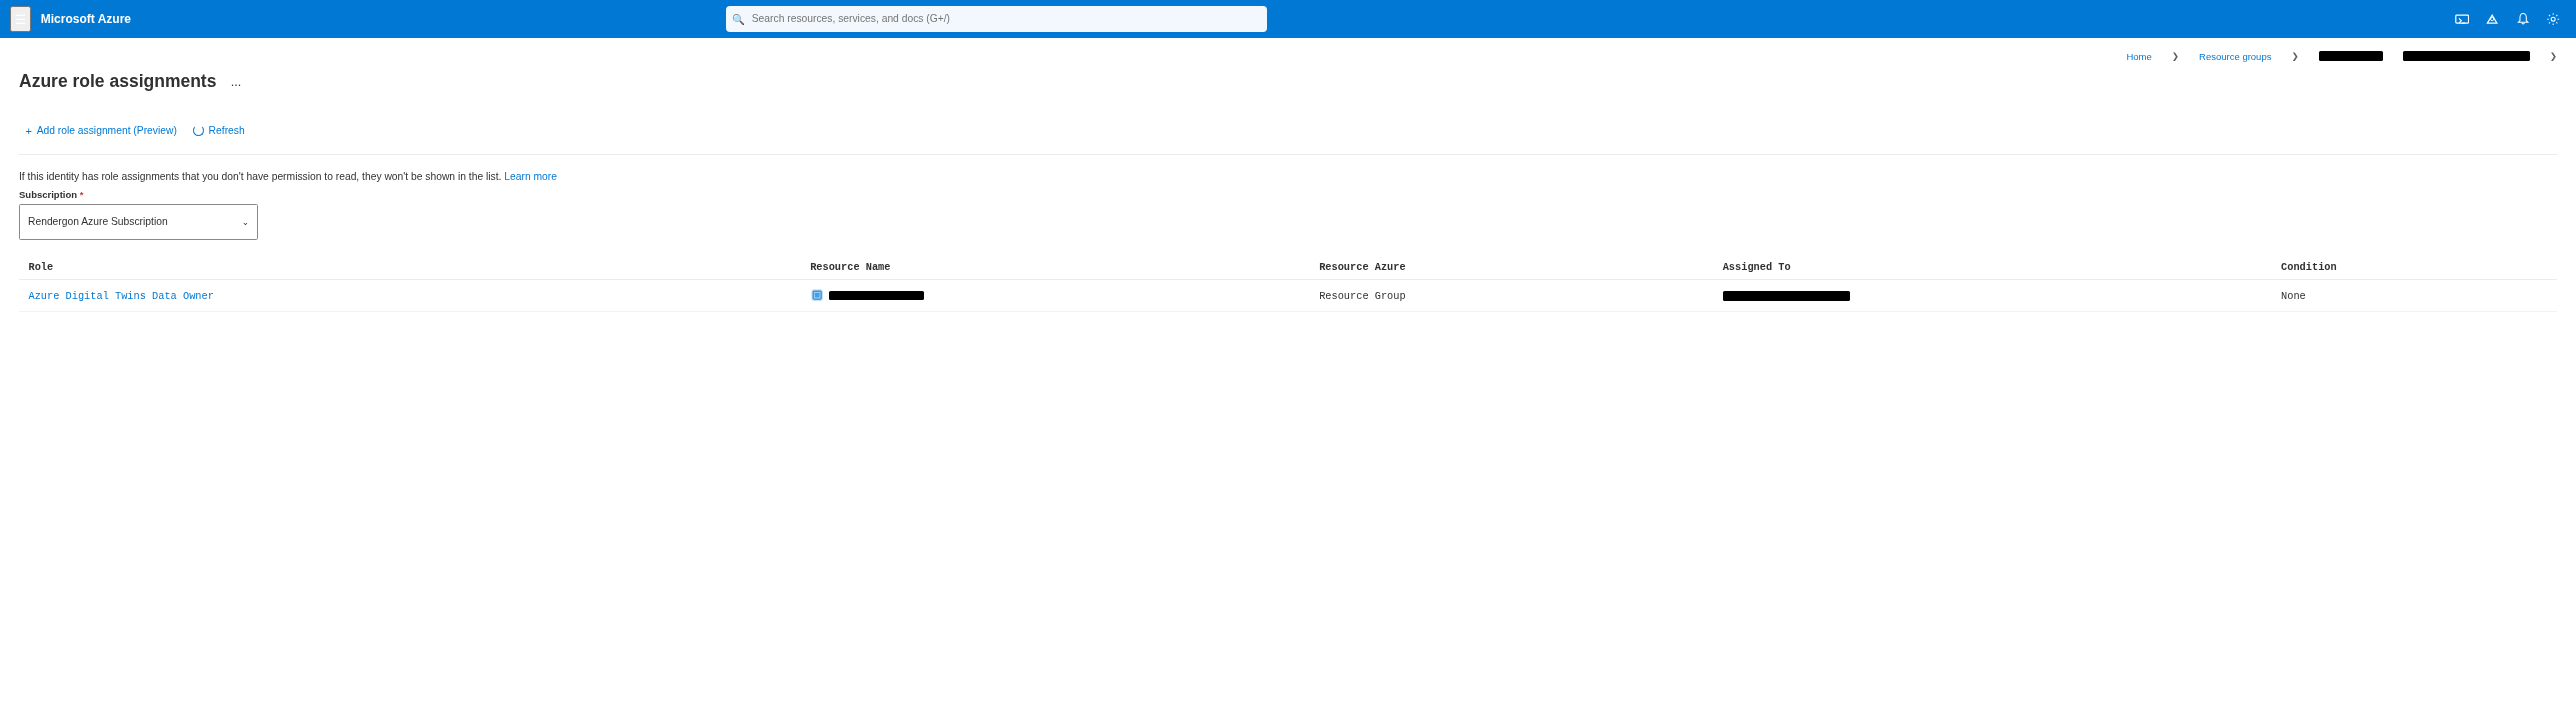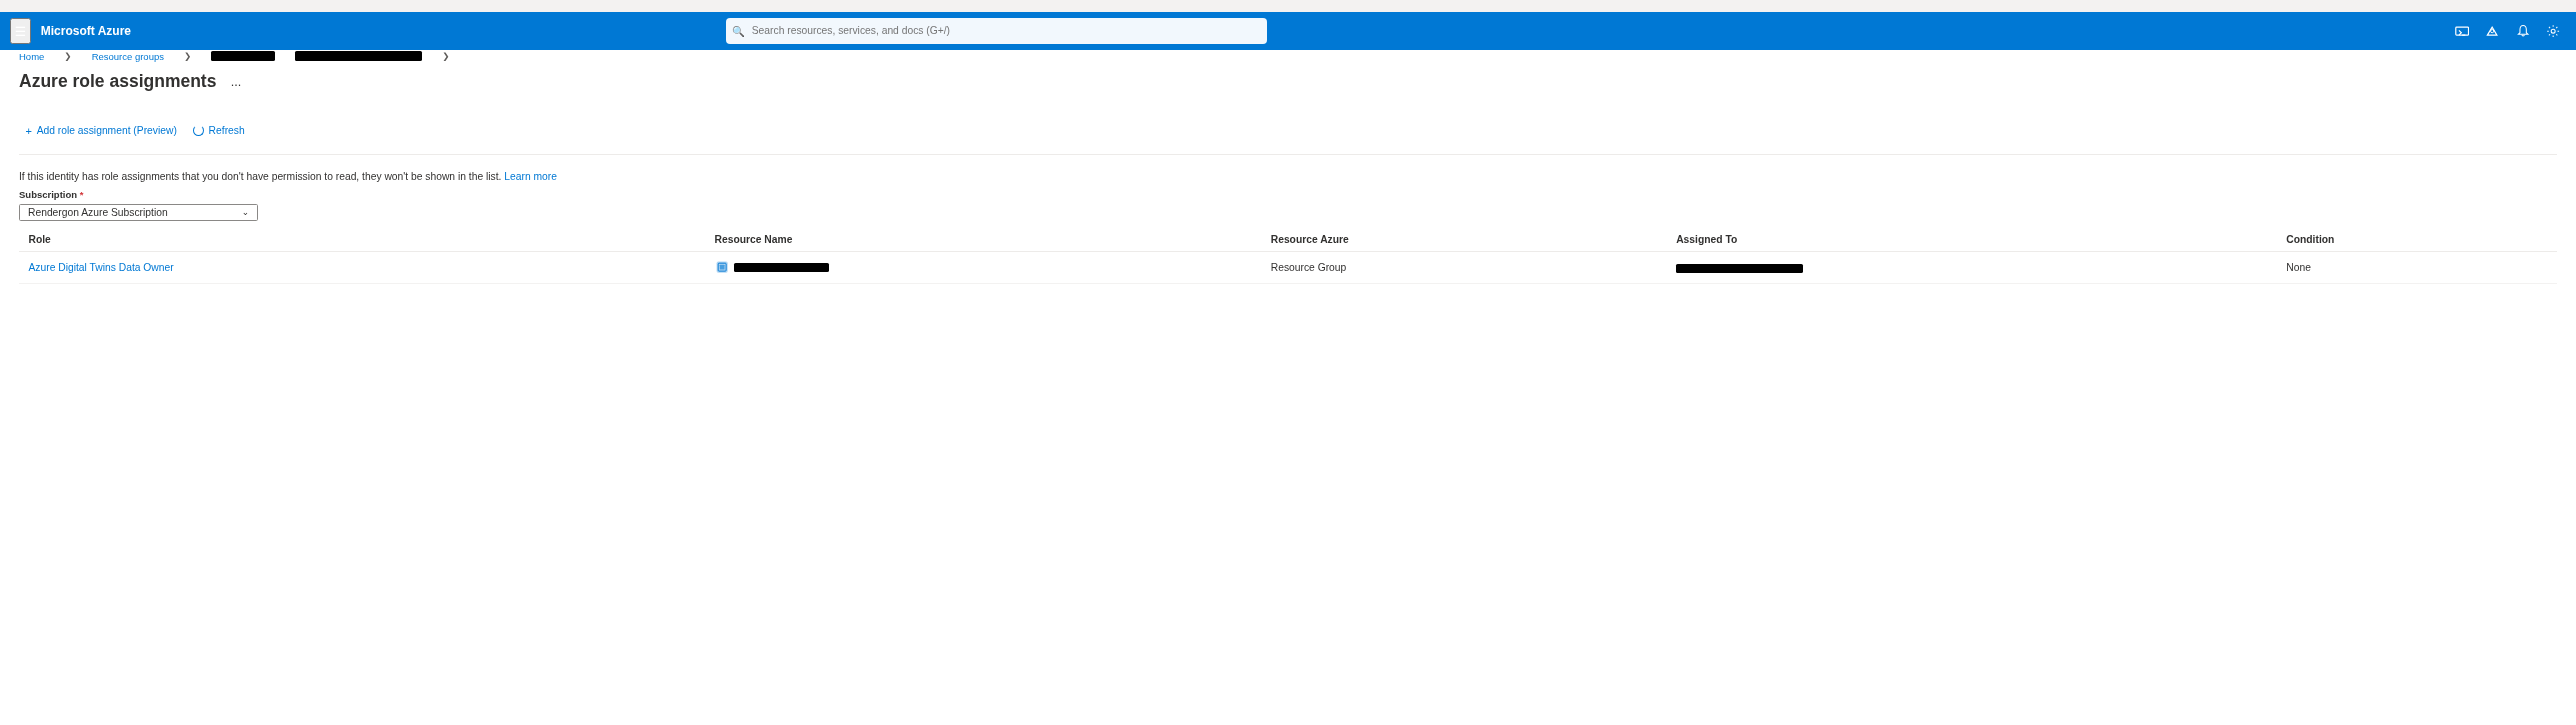--- a/index.html
+++ b/index.html
@@ -7,21 +7,21 @@
 
     
     .top-nav {
       background: #0078d4;
       height: 38px;
       display: flex;
       align-items: center;
       padding: 0 9.5px;
       gap: 9.5px;
       position: fixed;
-      top: 12px;
+      top: 0;
       left: 0;
       right: 0;
       z-index: 100;
     }
     .hamburger-icon {
       color: white;
       font-size: 12.7px;
       cursor: pointer;
       padding: 3.2px;
     }
@@ -82,20 +82,21 @@
     }
 
     
     .breadcrumb {
       display: flex;
       align-items: center;
       gap: 20px;
       font-size: 9.5px;
       margin-bottom: 9.5px;
       flex-wrap: wrap;
+      justify-content: flex-end;
     }
     .breadcrumb-item {
       color: #0078d4;
       cursor: pointer;
       text-decoration: none;
     }
     .breadcrumb-sep {
       color: #605e5c;
       font-size: 8.7px;
     }
@@ -184,39 +185,40 @@
       margin-bottom: 3.2px;
     }
     .required-star {
       color: #d13438;
     }
     .dropdown-select {
       display: flex;
       align-items: center;
       justify-content: space-between;
       width: 239px;
-      height: 17px;
+      height: 36px;
       border: 0.8px solid #8a8886;
       border-radius: 1.6px;
       padding: 0 8px;
       background: white;
       cursor: pointer;
       font-size: 10.3px;
       color: #323130;
     }
     .chevron-down {
       font-size: 8.7px;
       color: #323130;
     }
 
     
     .role-table {
       width: 100%;
       border-collapse: collapse;
-      margin-top: 7px;
+      margin-top: 15px;
+      font-family: Liberation Mono, monospace;
     }
     .role-table th {
       text-align: left;
       padding: 6.4px 9.5px;
       font-size: 10.3px;
       font-weight: 600;
       color: #323130;
       border-bottom: 1.6px solid #edebe9;
       white-space: nowrap;
     }

